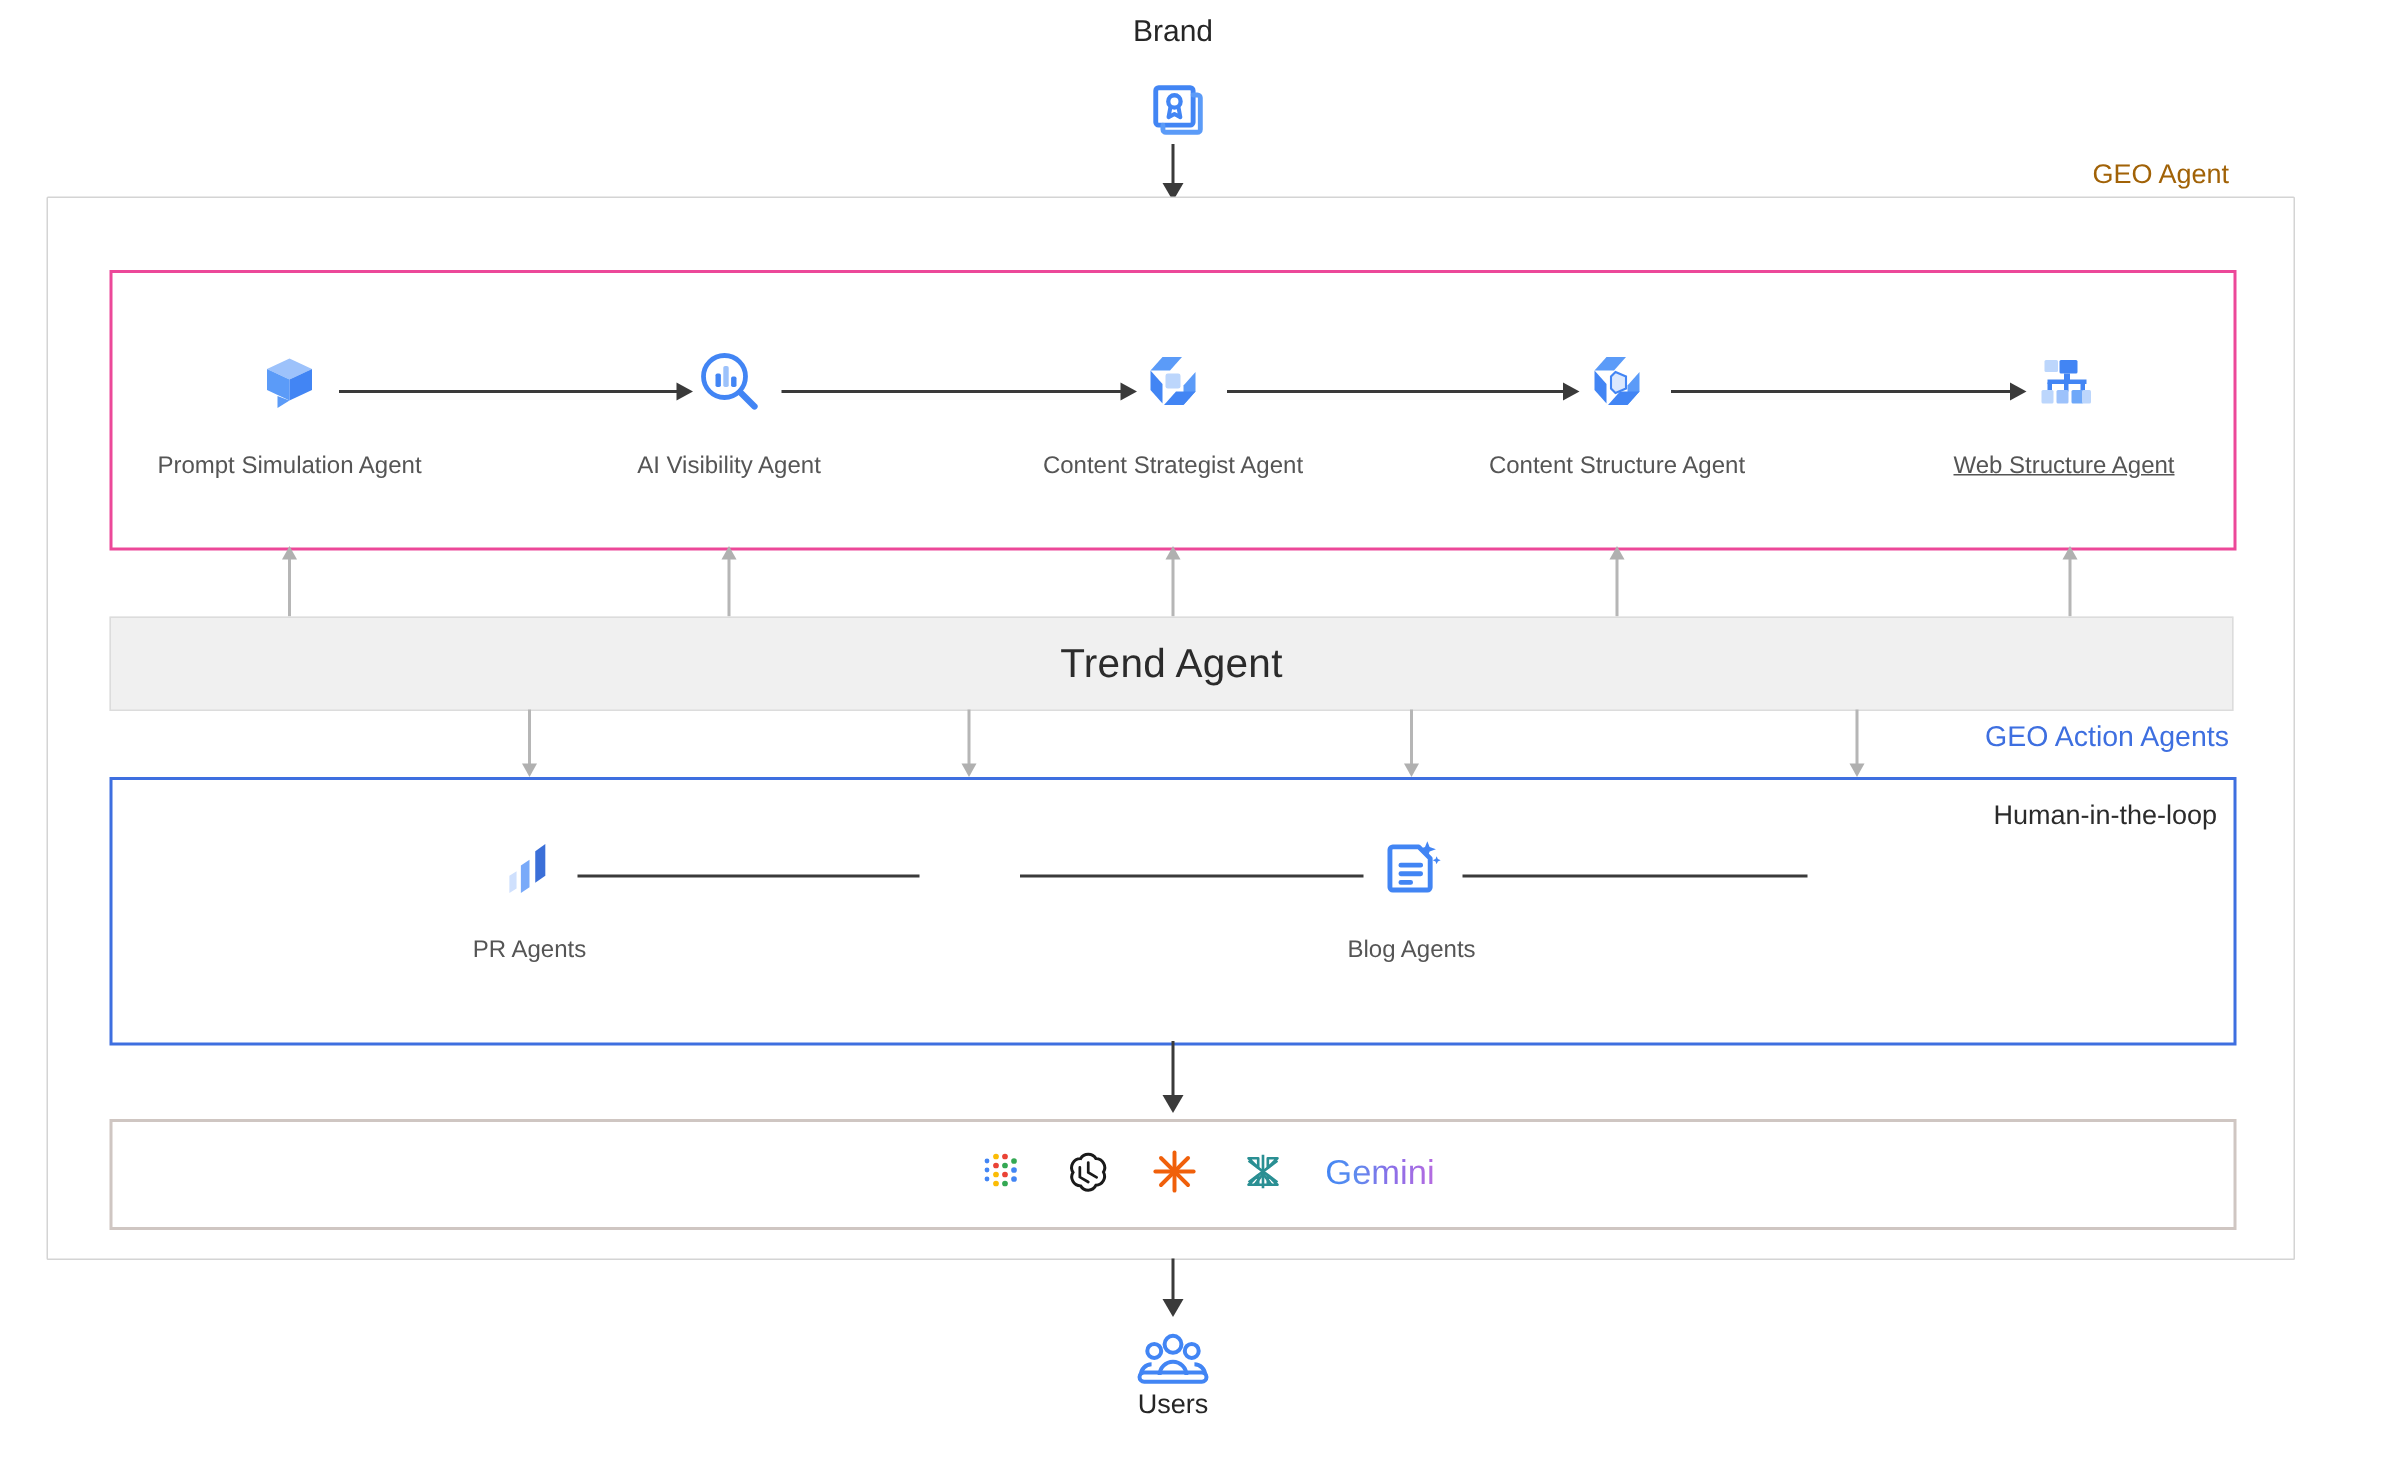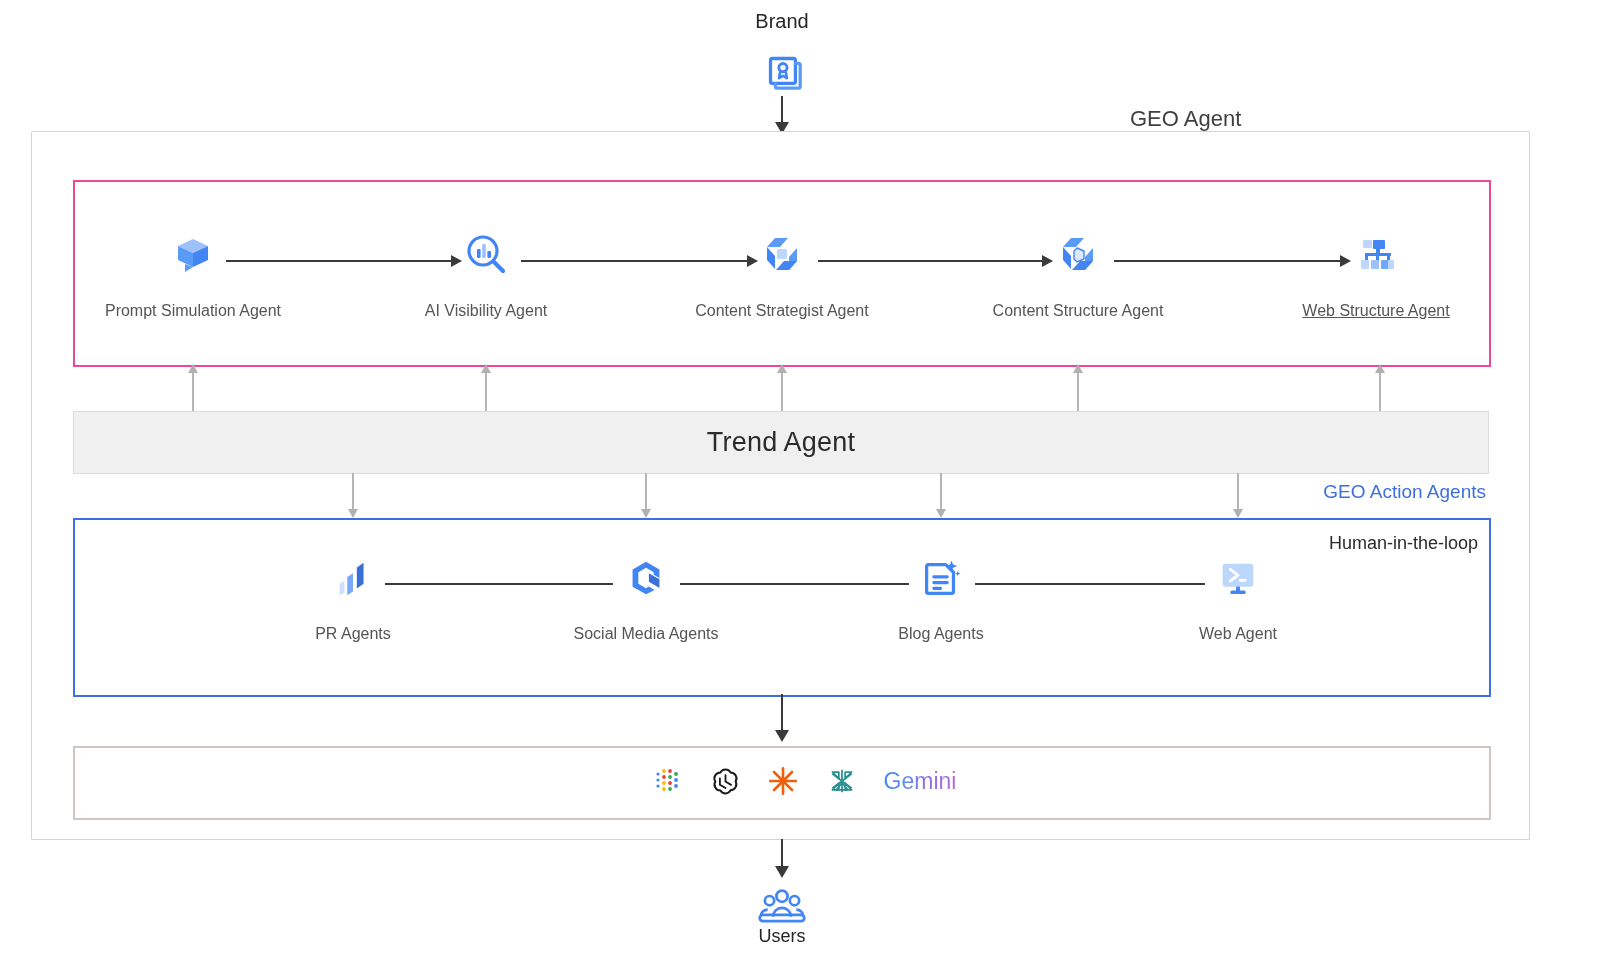--- a/index.html
+++ b/index.html
@@ -4,21 +4,21 @@
 <style>
   html,body{margin:0;padding:0;background:#ffffff;}
   body{width:1600px;height:976px;position:relative;overflow:hidden;
        font-family:"Liberation Sans",sans-serif;color:#262626;}
   .stage{position:absolute;left:0;top:0;width:1422px;height:976px;}
   .abs{position:absolute;}
 
   
   .cap-top{font-size:20px;color:#262626;text-align:center;}
   .agent-label{font-size:16px;color:#555555;text-align:center;white-space:nowrap;}
-  .box-title-gray{font-size:22px;color:#404040;white-space:nowrap;}
+  .box-title-gray{font-size:18px;color:#a16207;text-align:right;white-space:nowrap;}
   .box-title-pink{font-size:19px;color:#EC4899;text-align:right;white-space:nowrap;}
   .box-title-blue{font-size:19px;color:#3E6FE0;text-align:right;white-space:nowrap;}
   .box-title-dark{font-size:18px;color:#2b2b2b;text-align:right;white-space:nowrap;}
   .trend-text{font-size:27px;color:#2b2b2b;text-align:center;letter-spacing:.2px;}
   .users-label{font-size:18px;color:#262626;text-align:center;}
 
   
   .outer-box{border:1px solid #d4d4d4;background:#fff;border-radius:1px;}
   .pink-box{border:2px solid #EC4899;background:#fff;}
   .blue-box{border:2px solid #3E6FE0;background:#fff;}
@@ -177,56 +177,35 @@
     <div class="icon-wrap" style="width:50px;height:50px;">
       <svg width="46" height="46" viewBox="0 0 48 48">
         <path d="M10 30l5-3v12l-5 3z" fill="#cfe0fd"></path>
         <path d="M18 23l6-4v19l-6 4z" fill="#79aaf9"></path>
         <path d="M28 13l7-5v22l-7 5z" fill="#3b6fd8"></path>
       </svg>
     </div>
     <div class="agent-label" style="margin-top:22px;">PR Agents</div>
   </div>
 
-  <div class="abs node" style="left:546px;top:553px;width:200px;">
-    <div class="icon-wrap" style="width:50px;height:50px;">
-      <svg width="46" height="46" viewBox="0 0 48 48">
-        <path d="M24 7l14 8v9l-6-3.5V18l-8-4.6L16 18v12l8 4.6 3-1.7 6 3.5L24 41 10 33V15z" fill="#4285F4"></path>
-        <path d="M27 19l11 6.4v9L27 28z" fill="#3b6fd8"></path>
-      </svg>
-    </div>
-    <div class="agent-label" style="margin-top:22px;">Social Media Agents</div>
-  </div>
 
   <div class="abs node" style="left:841px;top:553px;width:200px;">
     <div class="icon-wrap" style="width:50px;height:50px;">
       <svg width="46" height="46" viewBox="0 0 48 48">
         <path d="M11 10h18l8 8v20a2 2 0 0 1-2 2H11a2 2 0 0 1-2-2V12a2 2 0 0 1 2-2z" fill="none" stroke="#4285F4" stroke-width="3.4" stroke-linejoin="round"></path>
         <rect x="15" y="21" width="17" height="3.4" rx="1.5" fill="#4285F4"></rect>
         <rect x="15" y="27" width="17" height="3.4" rx="1.5" fill="#4285F4"></rect>
         <rect x="15" y="33" width="10" height="3.4" rx="1.5" fill="#4285F4"></rect>
         <path d="M35 6l1.6 4L41 11.6l-4.4 1.6L35 17.6l-1.6-4.4L29 11.6l4.4-1.6z" fill="#4285F4"></path>
         <path d="M41.5 16.5l.8 2 2 .8-2 .8-.8 2-.8-2-2-.8 2-.8z" fill="#4285F4"></path>
       </svg>
     </div>
     <div class="agent-label" style="margin-top:22px;">Blog Agents</div>
   </div>
 
-  <div class="abs node" style="left:1138px;top:553px;width:200px;">
-    <div class="icon-wrap" style="width:50px;height:50px;">
-      <svg width="46" height="46" viewBox="0 0 48 48">
-        <rect x="8" y="9" width="32" height="24" rx="3" fill="#bcd6fc"></rect>
-        <path d="M16 15l8 6-8 6" fill="none" stroke="#ffffff" stroke-width="3" stroke-linecap="round" stroke-linejoin="round"></path>
-        <rect x="25" y="25" width="8" height="3" rx="1.5" fill="#ffffff"></rect>
-        <rect x="22" y="33" width="4" height="5" fill="#4285F4"></rect>
-        <rect x="16" y="37" width="16" height="3.6" rx="1.6" fill="#4285F4"></rect>
-      </svg>
-    </div>
-    <div class="agent-label" style="margin-top:22px;">Web Agent</div>
-  </div>
 
   <div class="abs v-line-dark" style="left:781px;top:694px;height:38px;"></div>
   <div class="abs arrow-dn-dark" style="left:775px;top:730px;"></div>
 
   <div class="abs llm-box" style="left:73px;top:746px;width:1414px;height:70px;"></div>
 
   <div class="abs icon-wrap" style="left:648px;top:750px;width:40px;height:62px;">
     <svg width="30" height="30" viewBox="0 0 30 30">
       <g>
         <circle cx="5" cy="8" r="1.6" fill="#4285F4"></circle>

